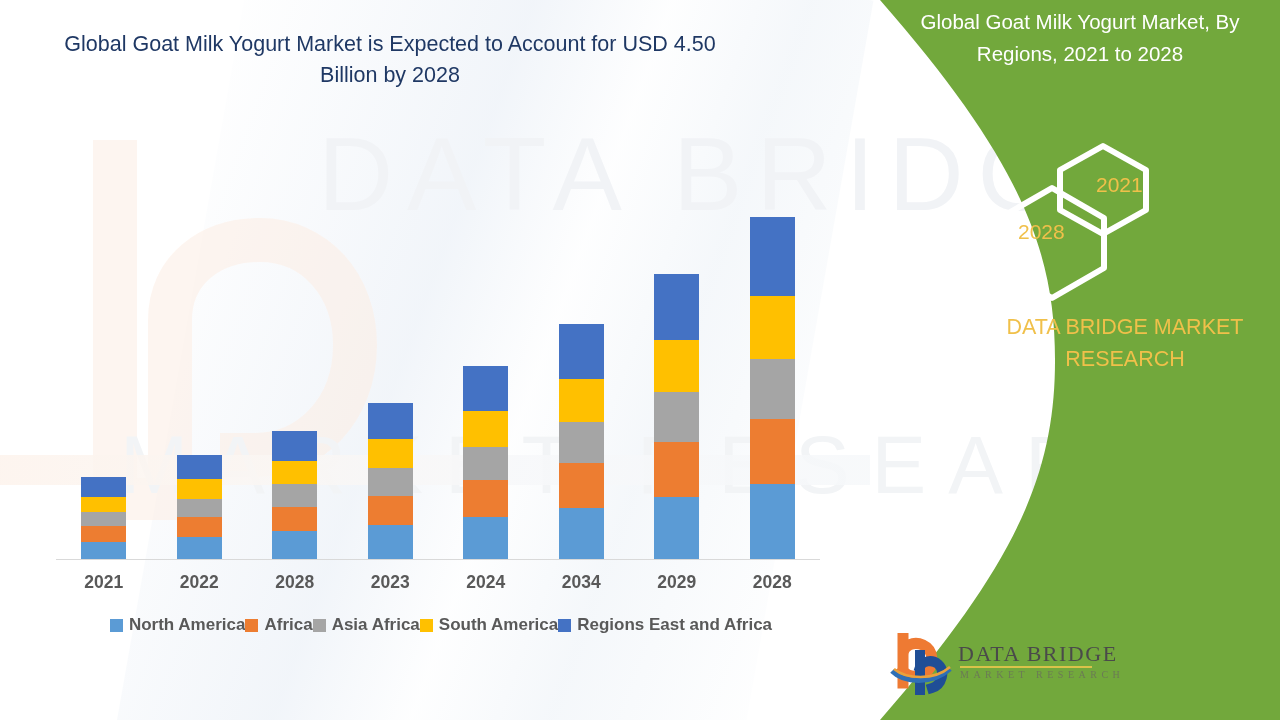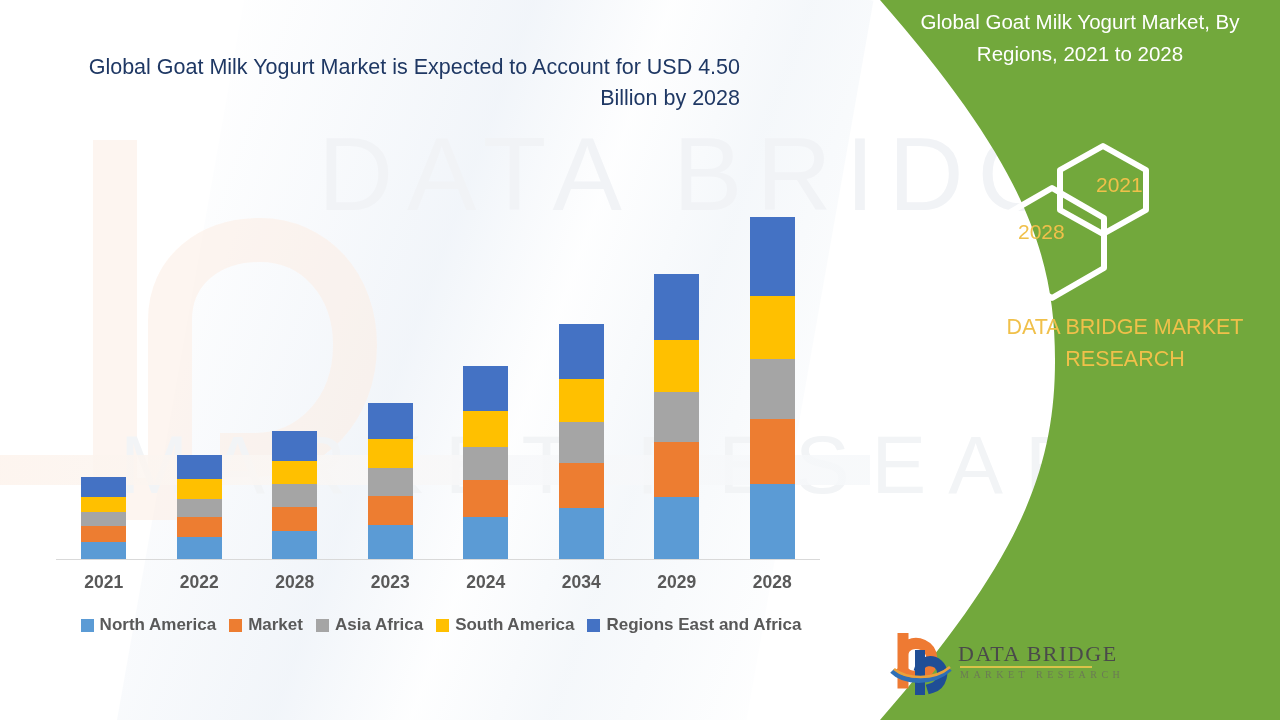--- a/index.html
+++ b/index.html
@@ -74,23 +74,23 @@
     width: 620px;
     height: 900px;
     background: linear-gradient(100deg, rgba(244,247,250,0) 0%, rgba(240,244,249,.9) 38%, rgba(248,250,252,.2) 55%, rgba(241,245,249,.75) 72%, rgba(250,252,253,0) 100%);
     transform: rotate(10deg);
   }
 
   
   .chart-title {
     position: absolute;
     left: 40px;
-    top: 52px;
+    top: 29px;
     width: 700px;
-    text-align: right;
+    text-align: center;
     font-size: 21.5px;
     line-height: 31px;
     color: #1f3864;
     font-family: "Liberation Sans", sans-serif;
   }
 
   .plot {
     position: absolute;
     left: 56px;
     top: 150px;
@@ -146,21 +146,20 @@
   }
 
   .legend {
     position: absolute;
     left: 56px;
     top: 615px;
     width: 770px;
     display: flex;
     justify-content: center;
     align-items: center;
-    gap: 13px;
   }
   .legend-item {
     display: flex;
     align-items: center;
     gap: 6px;
   }
   .legend-swatch {
     width: 13px;
     height: 13px;
     flex: 0 0 13px;
@@ -369,21 +368,21 @@
       <div class="xlabel">2028</div>
     </div>
 
   <div class="legend" id="legend">
       <div class="legend-item">
         <span class="legend-swatch" style="background: rgb(91, 155, 213);"></span>
         <span class="legend-label">North America</span>
       </div>
       <div class="legend-item">
         <span class="legend-swatch" style="background: rgb(237, 125, 49);"></span>
-        <span class="legend-label">Market</span>
+        <span class="legend-label">Africa</span>
       </div>
       <div class="legend-item">
         <span class="legend-swatch" style="background: rgb(165, 165, 165);"></span>
         <span class="legend-label">Asia Africa</span>
       </div>
       <div class="legend-item">
         <span class="legend-swatch" style="background: rgb(255, 192, 0);"></span>
         <span class="legend-label">South America</span>
       </div>
       <div class="legend-item">

